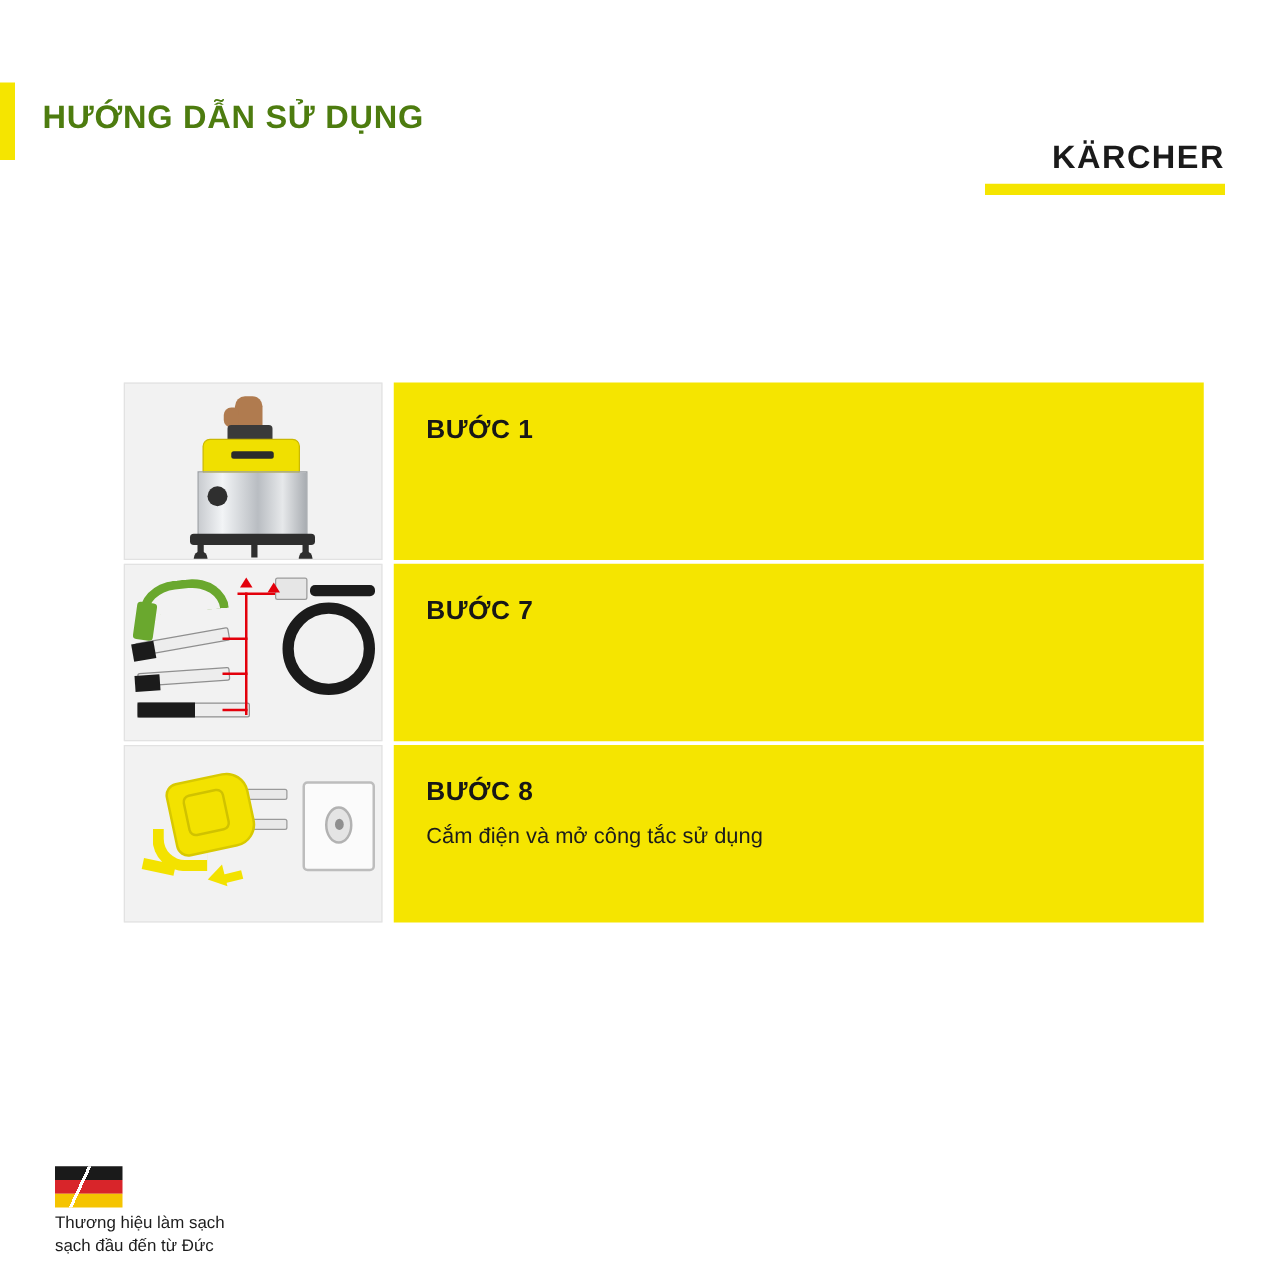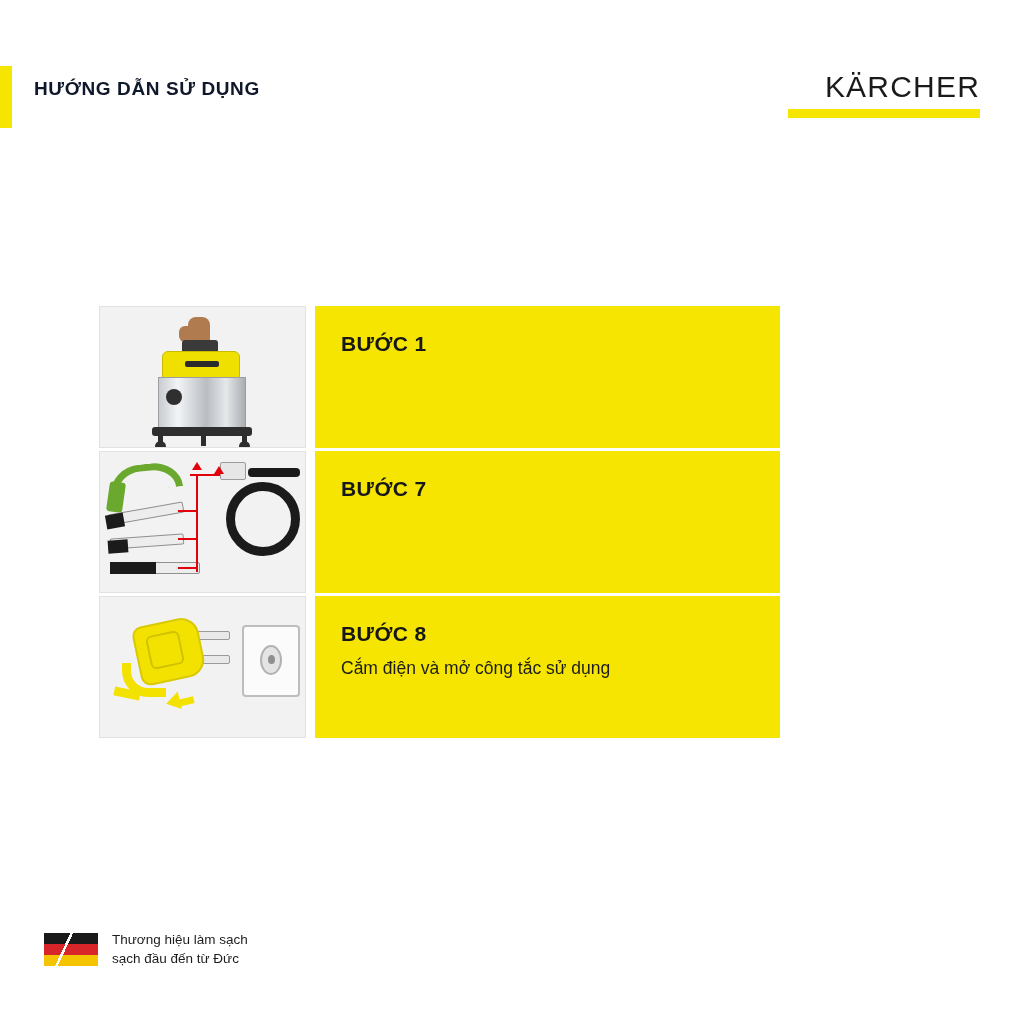--- a/index.html
+++ b/index.html
@@ -12,32 +12,33 @@
   .page { position: relative; width: 1024px; height: 1024px; background: #fff; }
 
   
   .header { position: absolute; left: 0; top: 66px; width: 1024px; height: 62px; }
   .header-accent {
     position: absolute; left: 0; top: 0; width: 12px; height: 62px;
     background: #f5e500;
   }
   .header-title {
     position: absolute; left: 34px; top: 12px;
-    font-size: 19px; font-weight: bold; letter-spacing: 0.6px;
-    color: #0f172a;
+    font-size: 26px; font-weight: bold; letter-spacing: 0.6px;
+    color: #4d7c0f;
   }
   .brand { position: absolute; right: 44px; top: 4px; text-align: right; }
   .brand-word {
-    font-size: 30px; font-weight: normal; letter-spacing: 1.2px; color: #1a1a1a;
+    font-size: 26px; font-weight: bold; letter-spacing: 1.2px; color: #1a1a1a;
     line-height: 34px;
+    margin-top: 38px;
   }
   .brand-bar { width: 192px; height: 9px; background: #f5e500; margin-top: 5px; }
 
   
-  .steps { position: absolute; left: 99px; top: 306px; width: 681px; }
+  .steps { position: absolute; left: 99px; top: 306px; width: 864px; }
   .step-row {
     position: relative; display: flex; align-items: stretch;
     margin-bottom: 3px;
   }
   .thumb {
     width: 207px; height: 142px; flex: 0 0 207px;
     background: #f2f2f2; border: 1px solid #e2e2e2;
     position: relative; overflow: hidden;
   }
   .step-body {
@@ -182,21 +183,21 @@
     position: absolute; left: 66px; top: 96px; width: 0; height: 0;
     border-top: 9px solid transparent; border-bottom: 9px solid transparent;
     border-right: 14px solid #f3e200; transform: rotate(-14deg);
   }
   .y-arrow-tail {
     position: absolute; left: 78px; top: 101px; width: 16px; height: 7px;
     background: #f3e200; transform: rotate(-14deg);
   }
 
   
-  .footer { position: absolute; left: 44px; top: 930px; display: flex; align-items: flex-start; }
+  .footer { position: absolute; left: 44px; top: 930px; display: flex; align-items: flex-start; flex-direction: column; }
   .flag { width: 54px; height: 38px; position: relative; margin-right: 14px; }
   .flag-stripe { position: absolute; left: 0; width: 54px; height: 11px; }
   .flag-b { top: 3px;  background: #1a1a1a; }
   .flag-r { top: 14px; background: #d8252a; }
   .flag-y { top: 25px; background: #f5c400; }
   .flag:after {
     content: ""; position: absolute; left: 0; top: 3px; width: 54px; height: 33px;
     background: linear-gradient(115deg, transparent 0 38%, #ffffff 38% 42%, transparent 42%);
   }
   .footer-text { font-size: 13.5px; color: #1c1c1c; line-height: 19px; }

